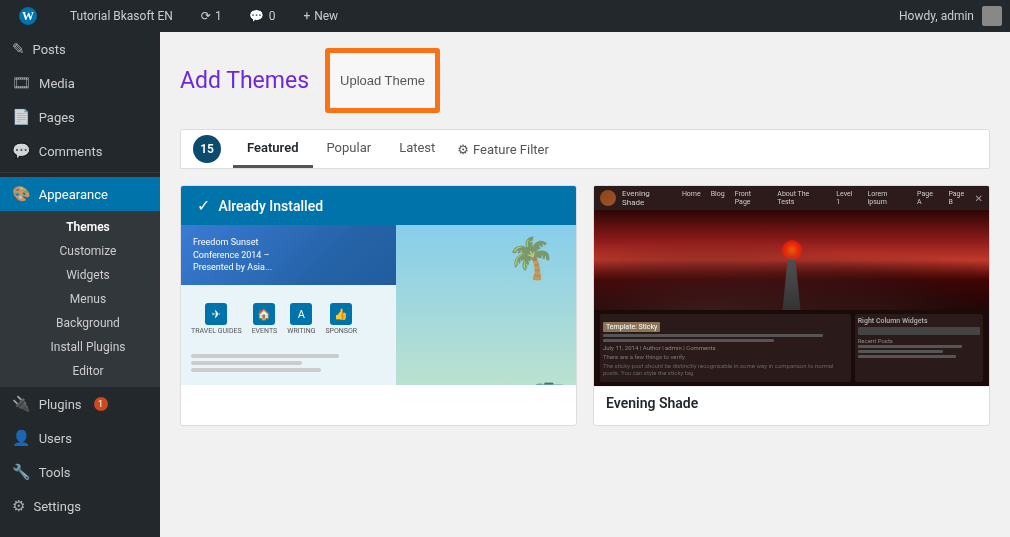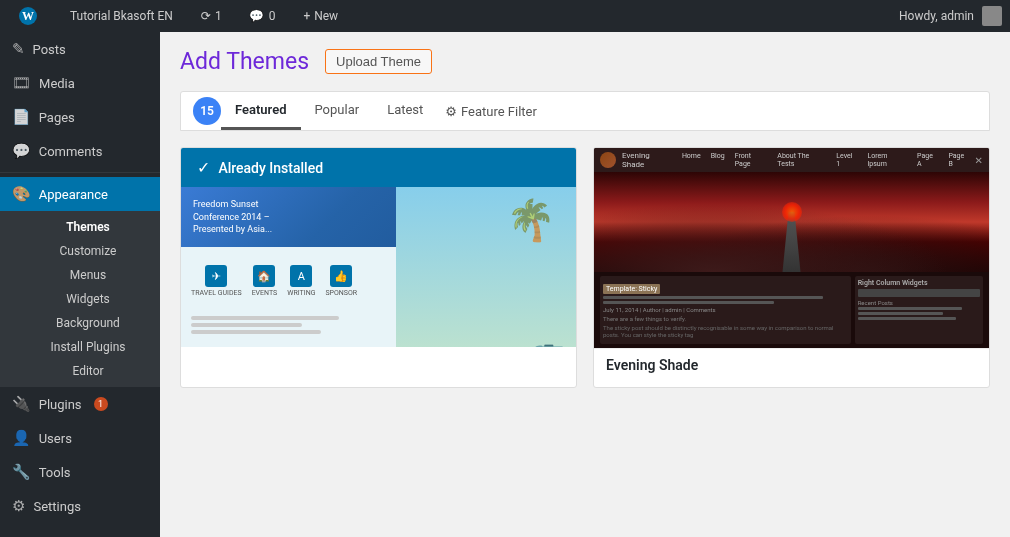--- a/index.html
+++ b/index.html
@@ -110,47 +110,48 @@
       gap: 16px;
       margin-bottom: 16px;
     }
     .page-title {
       font-size: 23px;
       font-weight: 400;
       color: #6d28d9;
     }
     .upload-theme-btn {
       background: #f7f7f7;
-      border: 1px solid #f97316;
+      border: 5px solid #f97316;
       border-radius: 3px;
-      padding: 4px 10px;
+      padding: 20px 10px;
       font-size: 13px;
       color: #555;
       cursor: pointer;
     }
 
     
     .tabs-bar {
       display: flex;
       align-items: center;
       gap: 0;
       background: #fff;
       border: 1px solid #ddd;
       border-radius: 3px 3px 0 0;
       padding: 0 12px;
       margin-bottom: 0;
     }
     .count-badge {
-      background: #3b82f6;
+      background: #0c4a6e;
       color: #fff;
       border-radius: 50%;
       width: 28px; height: 28px;
       display: flex; align-items: center; justify-content: center;
       font-size: 12px;
       font-weight: 600;
+      margin-right: 12px;
     }
     .tab-item {
       padding: 10px 14px;
       color: #555;
       cursor: pointer;
       font-size: 13px;
       border-bottom: 3px solid transparent;
     }
     .tab-item.active { border-bottom: 3px solid #555; color: #23282d; font-weight: 600; }
     .feature-filter {
@@ -432,24 +433,24 @@
       <span>Appearance</span>
     </div>
     <div class="sidebar-sub">
       <div class="sidebar-sub-item active">
         <span>Themes</span>
       </div>
       <div class="sidebar-sub-item">
         <span>Customize</span>
       </div>
       <div class="sidebar-sub-item">
+        <span>Widgets</span>
+      </div>
+      <div class="sidebar-sub-item">
         <span>Menus</span>
-      </div>
-      <div class="sidebar-sub-item">
-        <span>Widgets</span>
       </div>
       <div class="sidebar-sub-item">
         <span>Background</span>
       </div>
       <div class="sidebar-sub-item">
         <span>Install Plugins</span>
       </div>
       <div class="sidebar-sub-item">
         <span>Editor</span>
       </div>

